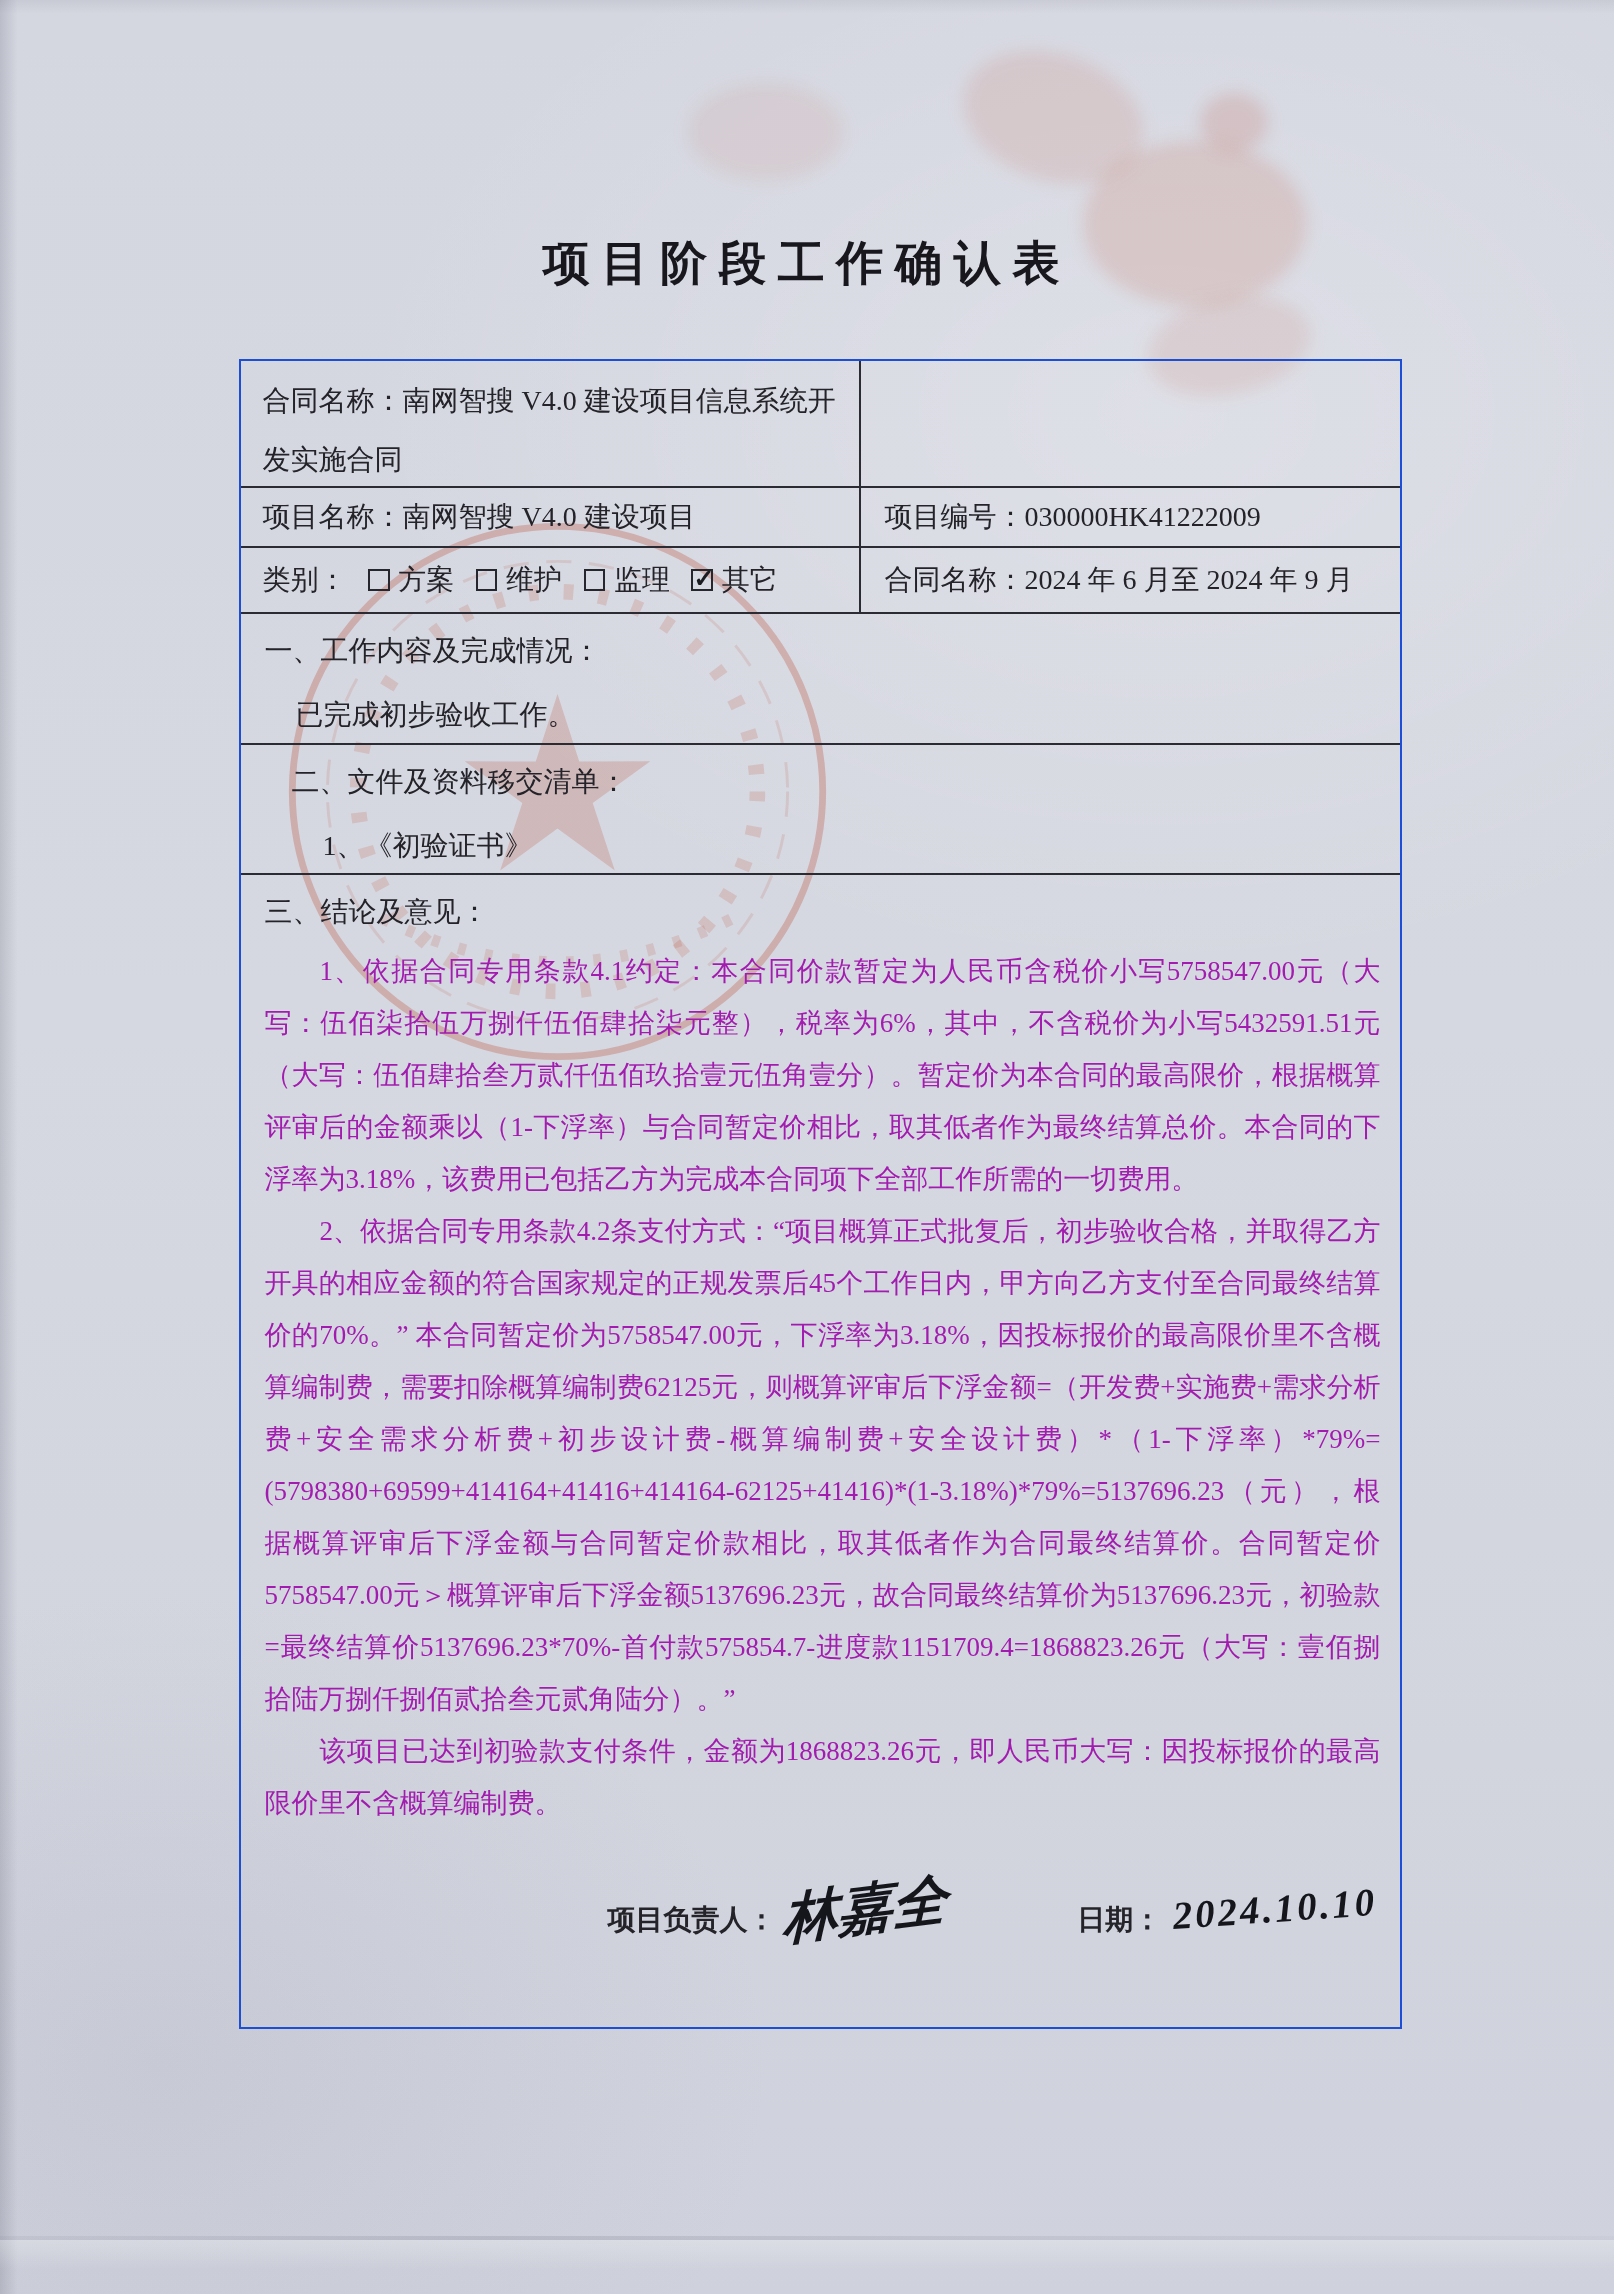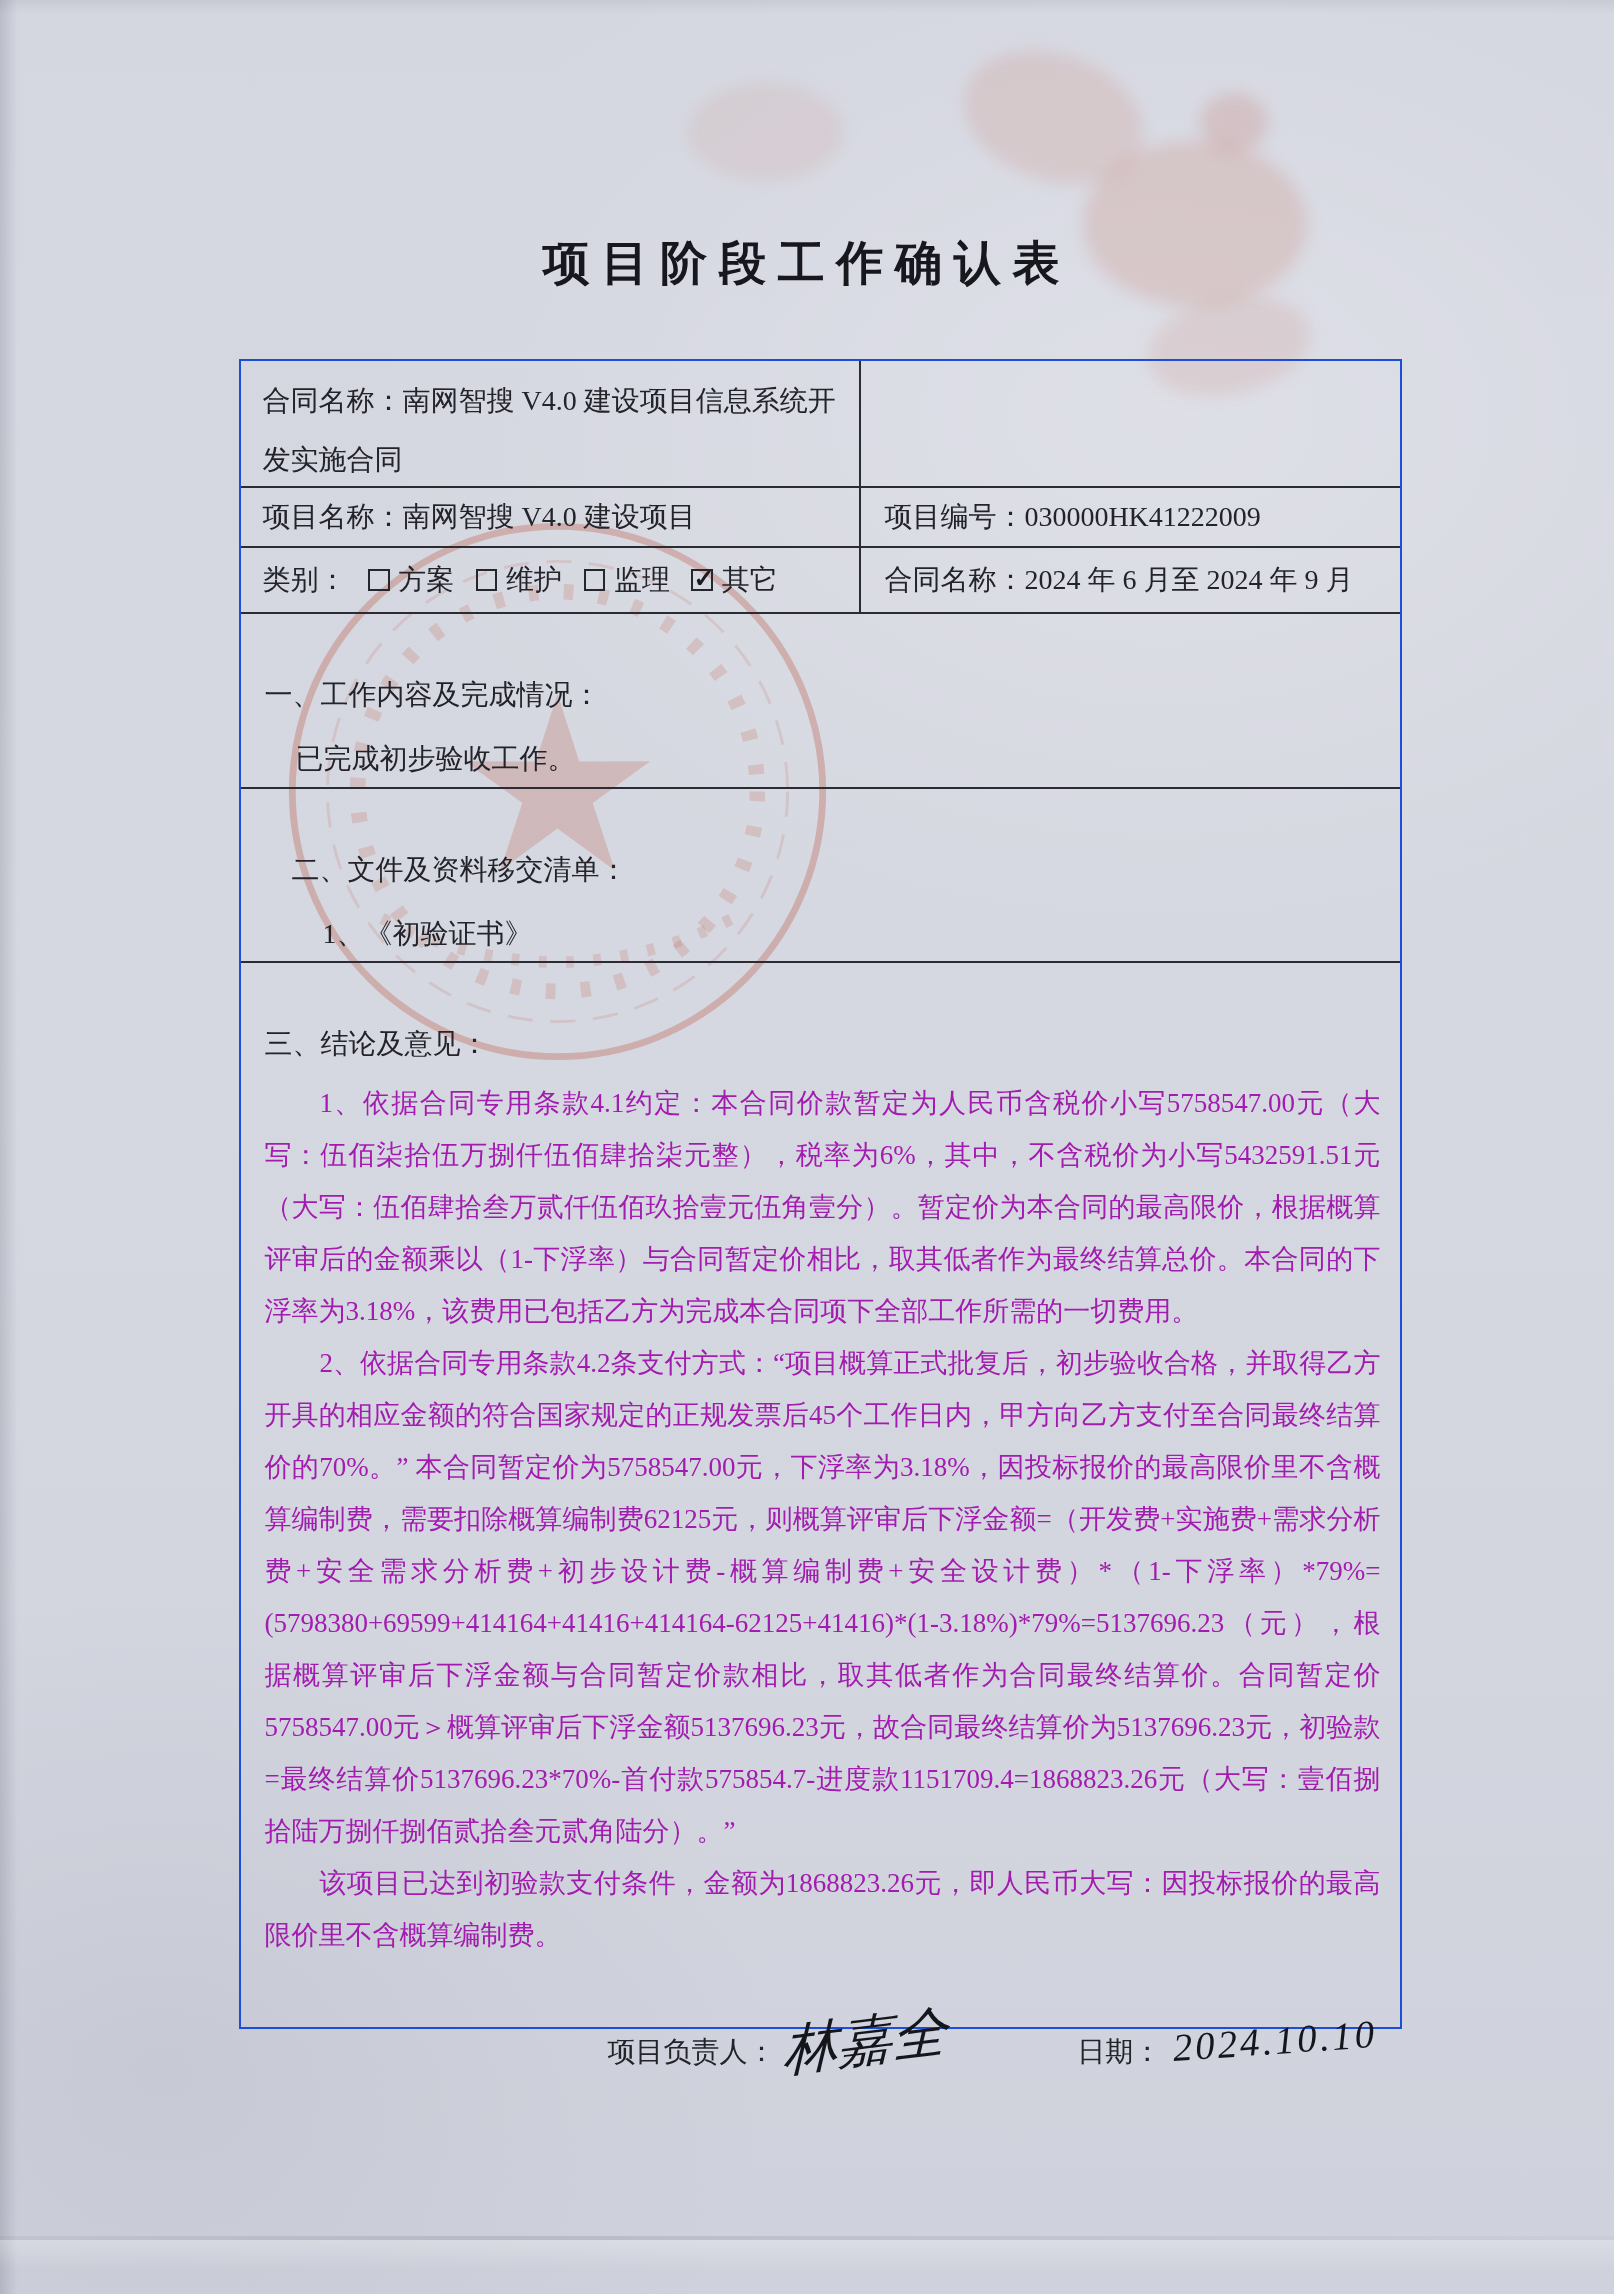--- a/index.html
+++ b/index.html
@@ -56,21 +56,21 @@
   .trow:last-child{border-bottom:none;flex:1 1 auto;}
   .cell{box-sizing:border-box;}
   .cell-l{width:620px;border-right:2px solid #2b2b33;}
   .cell-r{flex:1;}
   .r1{height:127px;}
   .r1 .cell{padding:9.8px 13.7px 0 21.5px;line-height:59px;}
   .r2{height:60px;}
   .r3{height:66px;}
   .r2 .cell,.r3 .cell{display:flex;align-items:center;padding:0 11.7px 0 21.5px;}
   .r2 .cell-r,.r3 .cell-r{padding-left:23.4px;align-items:center;}
-  .full-row{flex-direction:column;margin-top:44px;}
+  .full-row{flex-direction:column;}
   .section{padding:13.7px 19.5px 0 23.4px;}
   .r4{height:131px;}
   .r5{height:130px;padding-left:27px;}
   .sec-heading{line-height:45px;}
   .sec-content{margin-top:19.5px;padding-left:31px;line-height:45px;}
   
   .cat-opt{display:inline-flex;align-items:center;margin-left:21.5px;}
   .cat-opt:first-of-type{margin-left:9.8px;}
   .cat-box{
     display:inline-block;width:21.5px;height:21.5px;box-sizing:border-box;
@@ -82,21 +82,21 @@
     font-size:25px;font-weight:bold;color:#1b1b22;
   }
   
   .conclusion{padding:13.7px 19.5px 0 23.4px;display:flex;flex-direction:column;}
   .conclusion .sec-heading{margin-bottom:11.7px;}
   .para{
     margin:0;font-size:27px;line-height:52px;text-align:justify;
     text-indent:55px;color:#a21caf;
   }
   
-  .sig-row{display:flex;align-items:flex-start;margin-top:60px;margin-left:343px;}
+  .sig-row{display:flex;align-items:flex-start;margin-top:60px;margin-left:343px;font-weight:bold;}
   .sig-label,.date-label{font-size:28px;line-height:62px;white-space:nowrap;}
   .sig-name{
     font-size:55px;font-style:italic;color:#15151c;margin-left:7.8px;white-space:nowrap;
     transform:rotate(-7deg) skewX(-7deg);transform-origin:left bottom;line-height:62px;
   }
   .date-label{margin-left:129px;}
   .date-value{
     font-size:39px;font-style:italic;letter-spacing:2.9px;color:#15151c;margin-left:13.7px;
     transform:rotate(-4deg);transform-origin:left bottom;position:relative;top:-3.9px;
     line-height:62px;white-space:nowrap;

